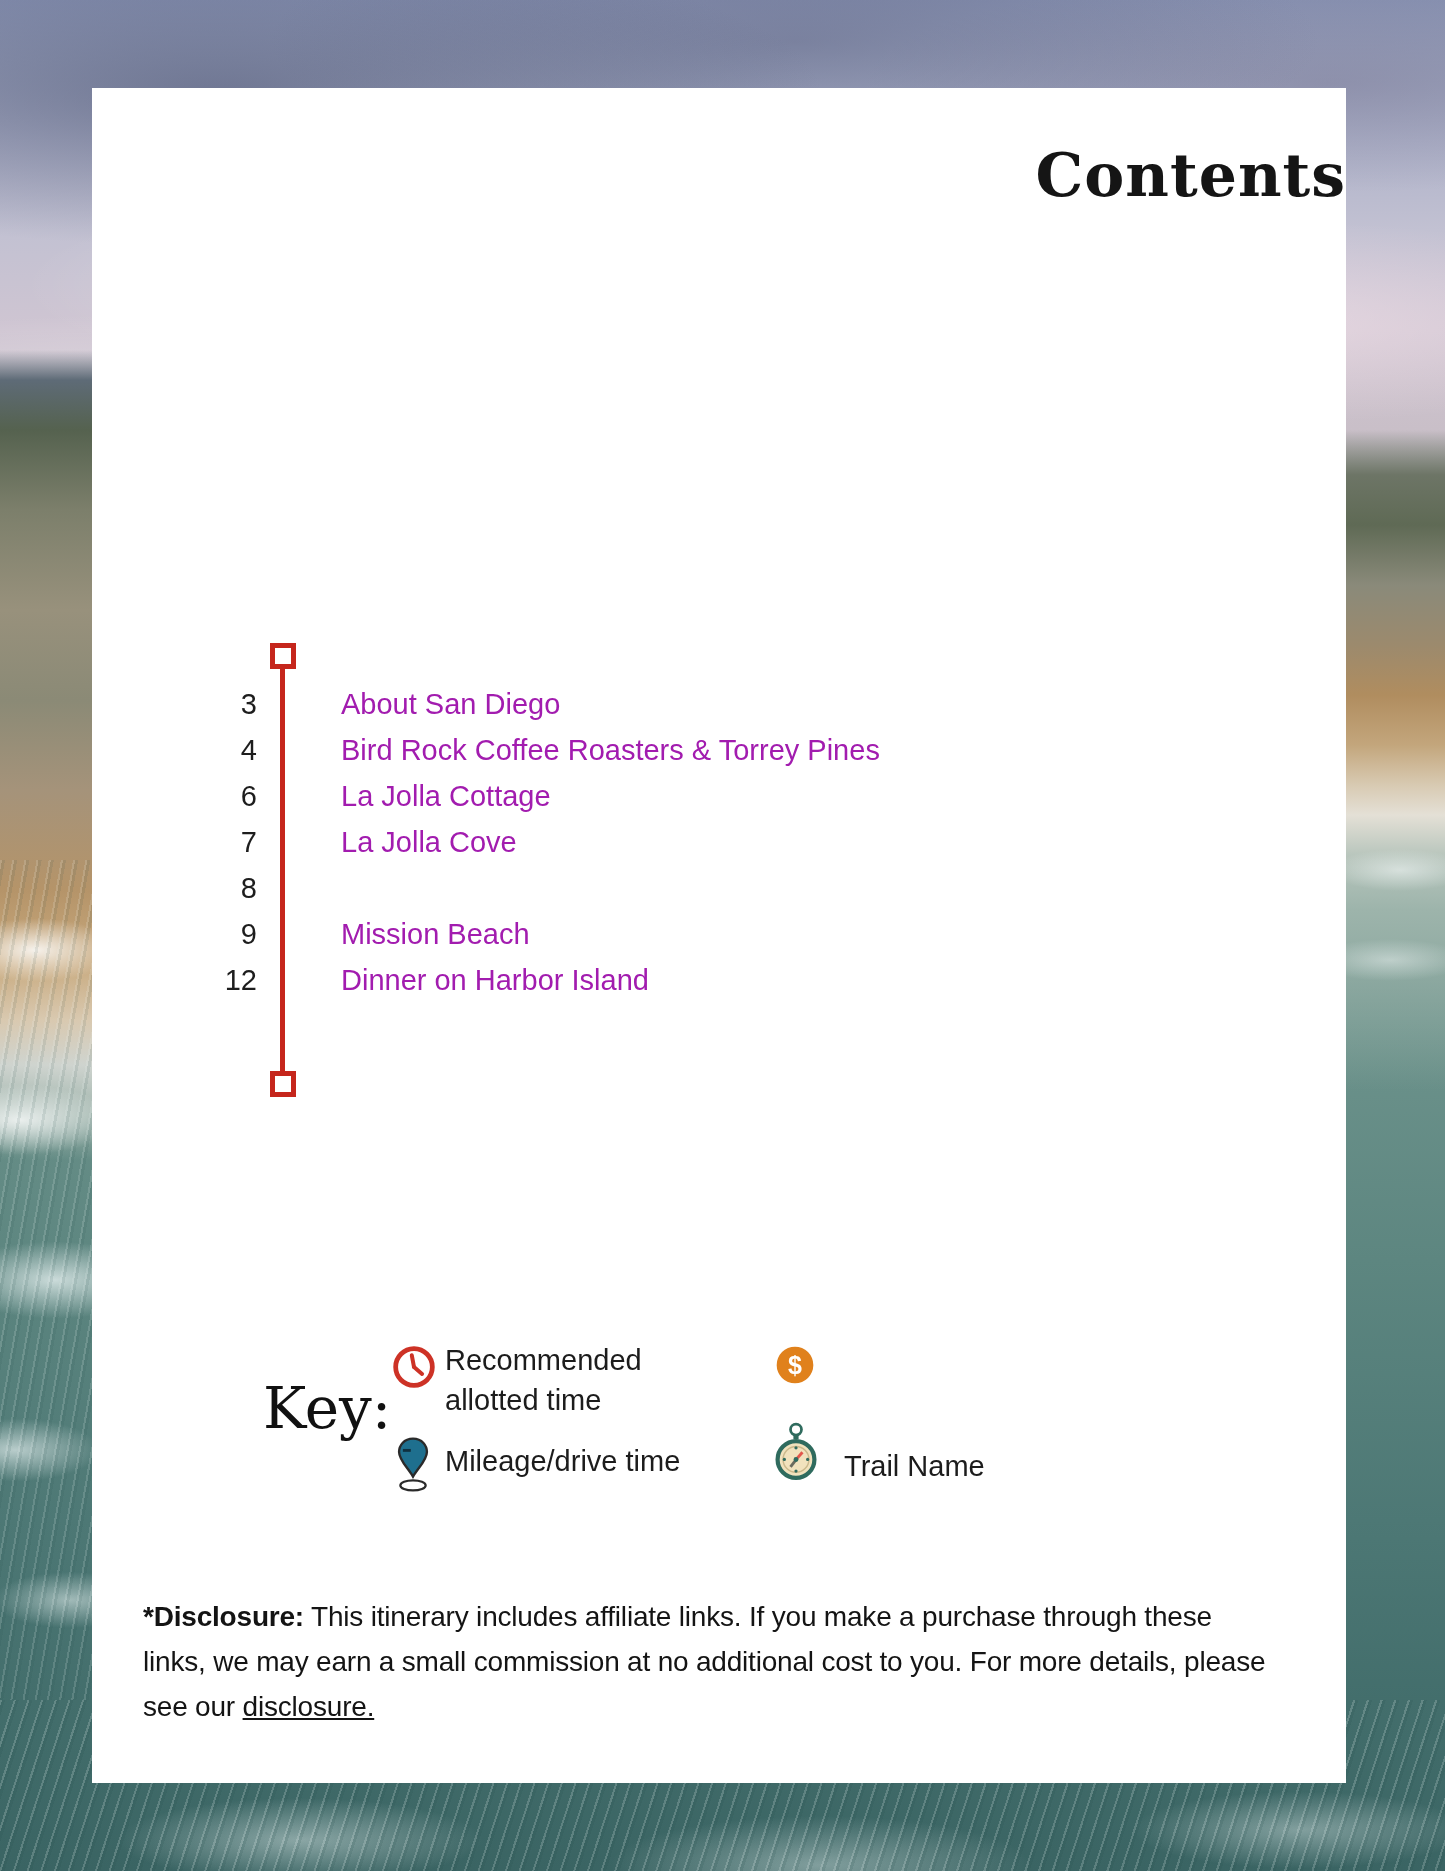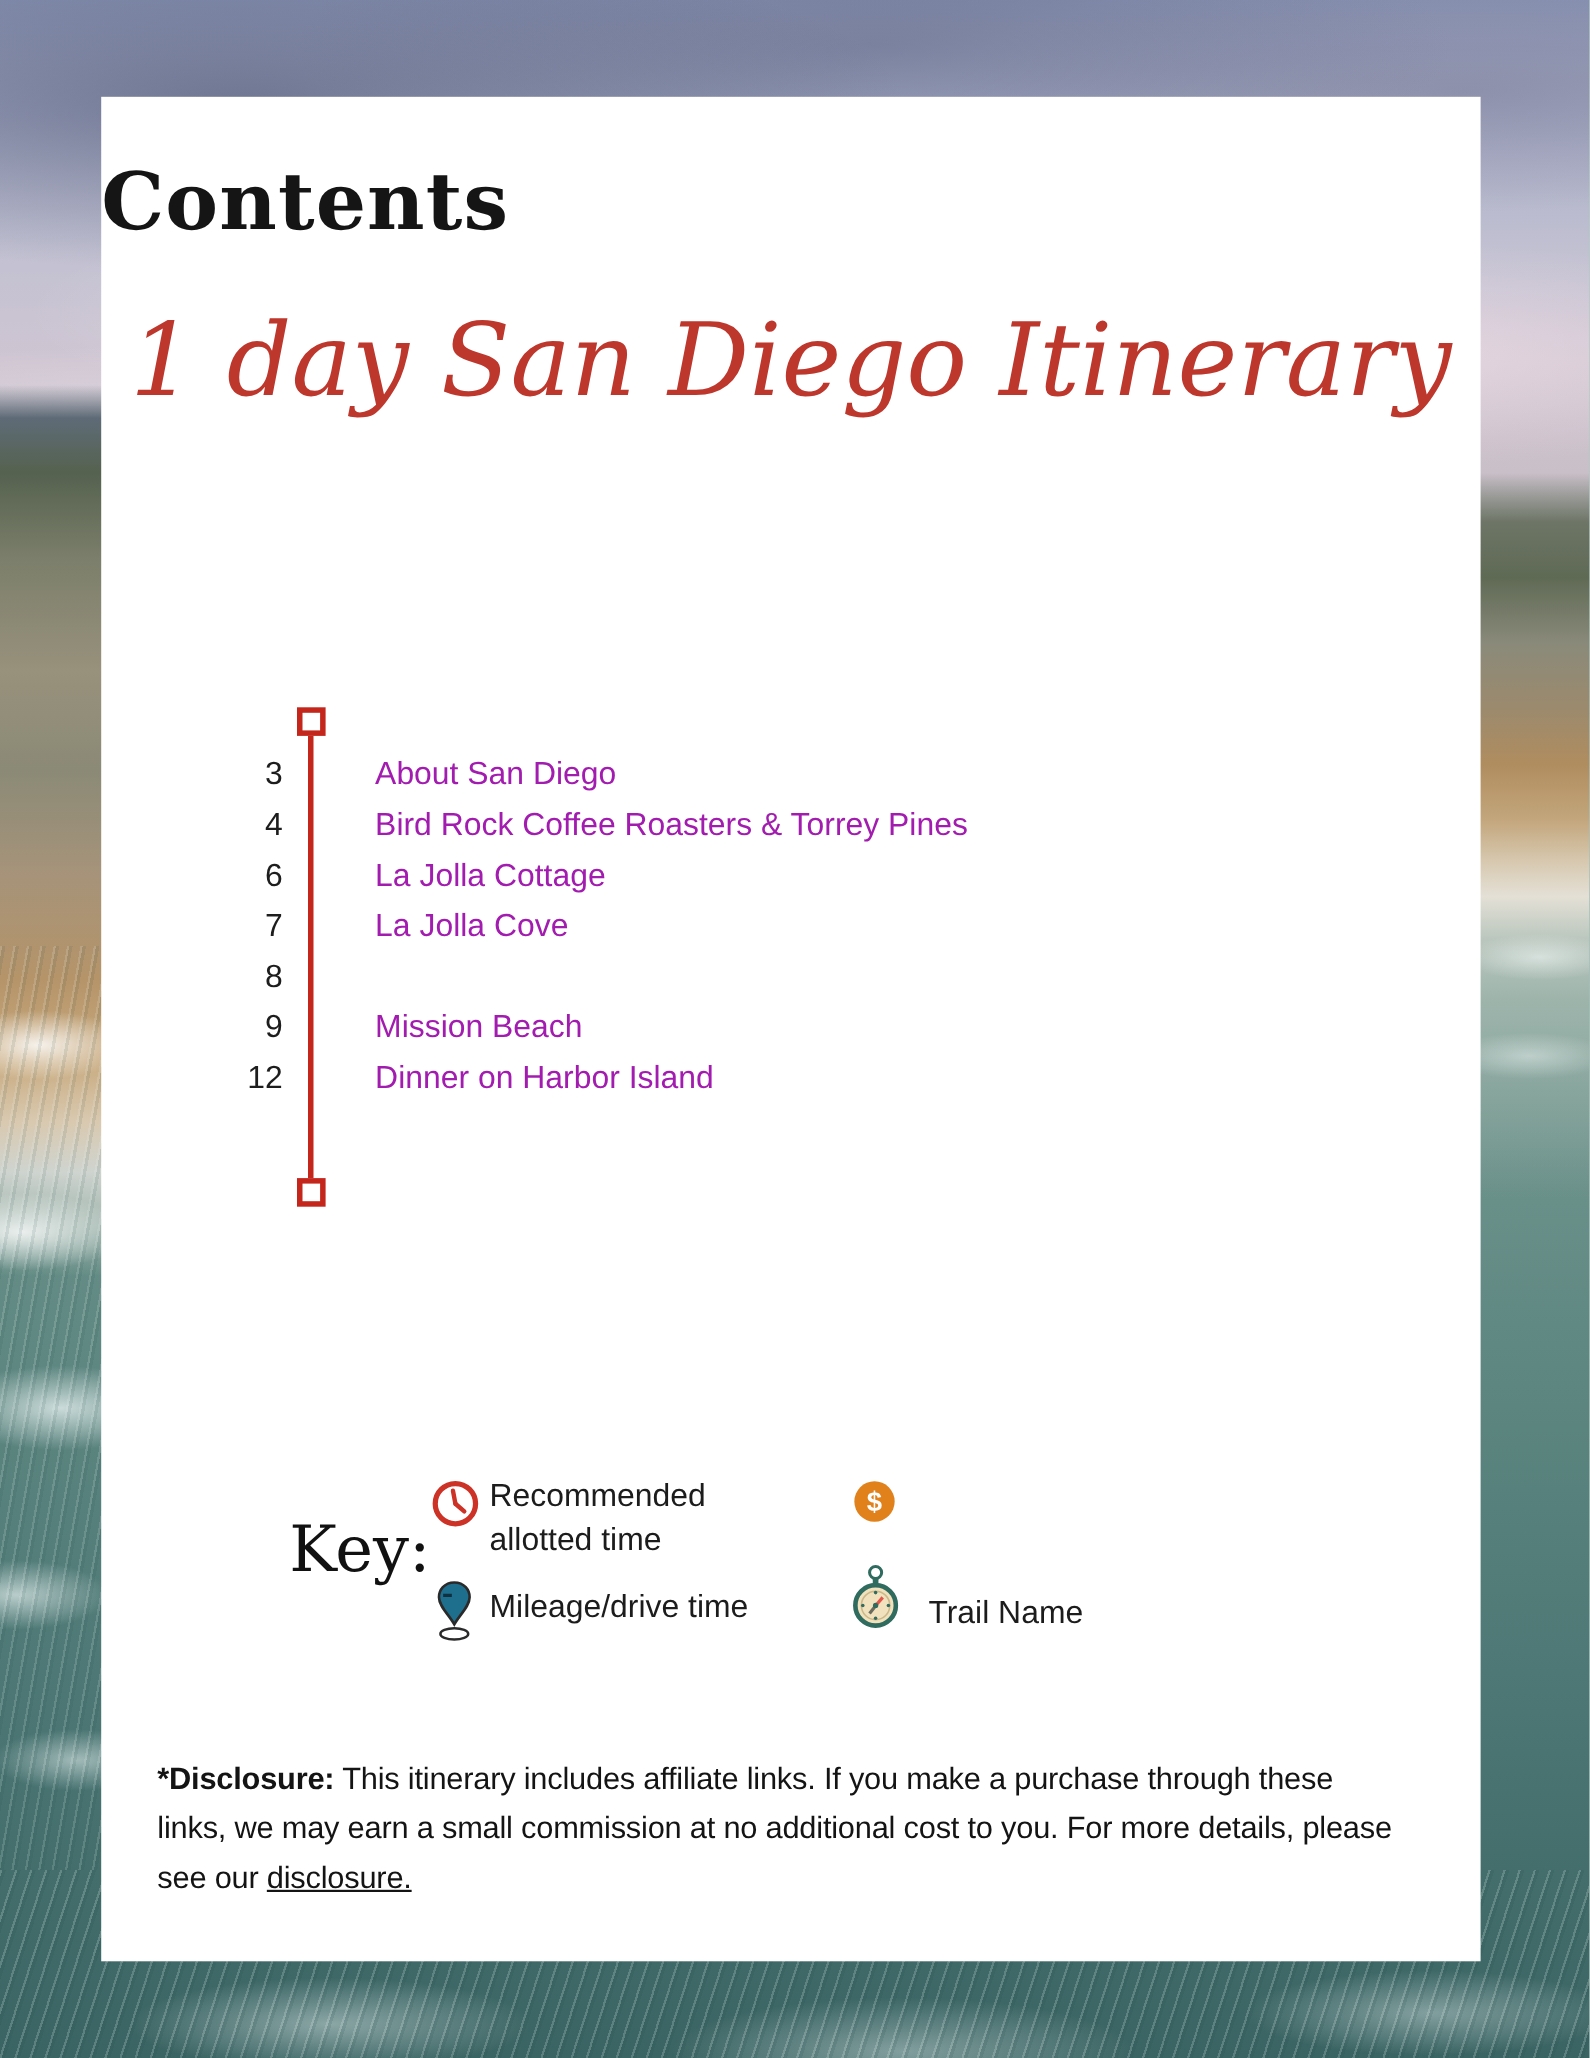--- a/index.html
+++ b/index.html
@@ -64,23 +64,23 @@
     position:absolute;left:0;top:860px;width:94px;height:840px;
     background:repeating-linear-gradient(100deg,
       rgba(230,240,238,.16) 0 2px, rgba(35,75,73,.10) 2px 5px, transparent 5px 12px);
   }
   
   .card{
     position:absolute;left:92px;top:88px;width:1254px;height:1695px;
     background:#ffffff;
   }
   .title{
-    position:absolute;left:0;top:52px;width:100%;text-align:left;
+    position:absolute;left:0;top:52px;width:100%;text-align:right;
     font-family:"DejaVu Serif","Liberation Serif",serif;font-weight:700;
-    font-size:72px;color:#151515;letter-spacing:1px;
+    font-size:60px;color:#151515;letter-spacing:1px;
   }
   .script{
     position:absolute;left:0;top:186px;width:100%;text-align:center;
     font-family:"DejaVu Serif","Liberation Serif",serif;font-style:italic;
     font-size:92px;color:#bd372d;white-space:nowrap;
   }
   
   .toc-square{
     position:absolute;width:16px;height:16px;border:5px solid #c5261c;background:#fff;
   }
@@ -123,21 +123,20 @@
 <div class="bg-sky"></div>
 <div class="bg-left-coast"></div>
 <div class="bg-right-coast"></div>
 <div class="bg-foam"></div>
 <div class="bg-wavetex-bottom"></div>
 <div class="bg-wavetex-left"></div>
 
 <div class="card">
 
   <div class="title">Contents</div>
-  <div class="script">1 day San Diego Itinerary</div>
 
   <div class="toc-square top"></div>
   <div class="toc-line"></div>
   <div class="toc-square bottom"></div>
 
   <div class="toc-rows">
     <div class="toc-row">
       <span class="toc-num">3</span>
       <span class="toc-label">About San Diego</span>
     </div>

